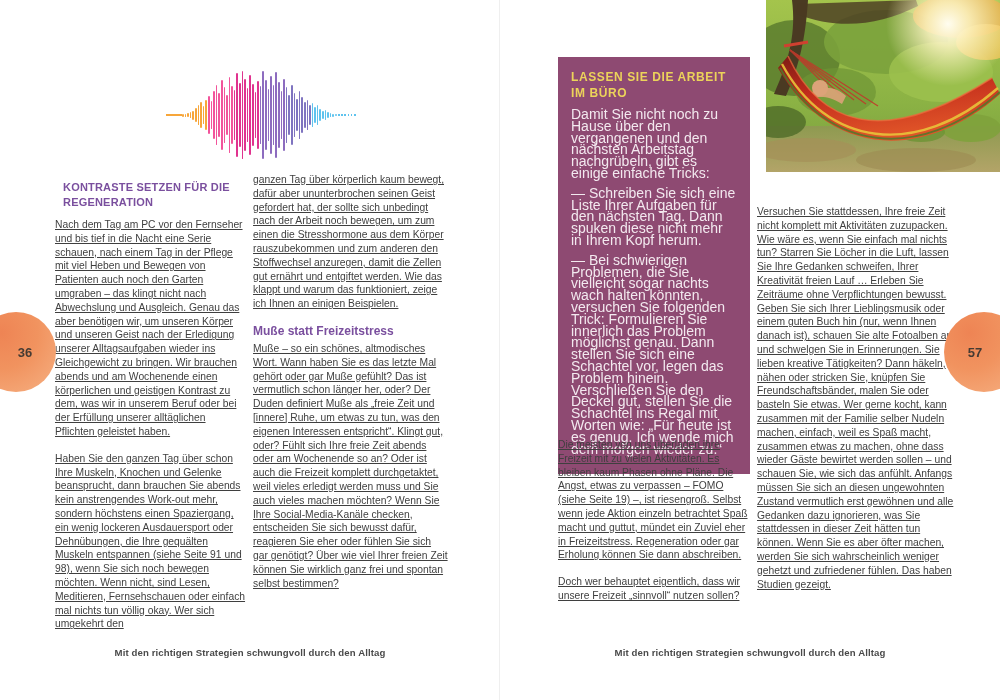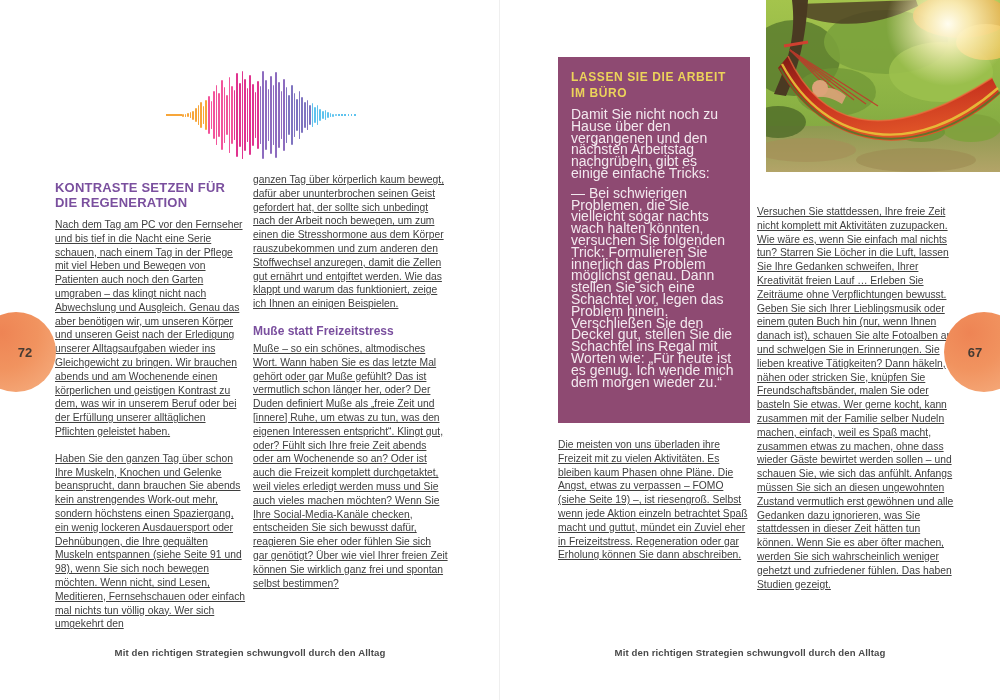--- a/index.html
+++ b/index.html
@@ -12,22 +12,22 @@
   }
   .abs{position:absolute;}
   .gutter{
     left:499px;top:0;width:1px;height:700px;background:#efefef;
   }
   
   .bodytext{font-size:10.3px;line-height:13.8px;color:#3f3f3f;text-align:left;}
   .bodytext p{margin:0 0 13px 0;text-decoration:underline;}
   .bodytext p:last-child{margin-bottom:0;}
   h2.section{
-    font-size:13px;line-height:15px;font-weight:bold;color:#7a4f9e;
-    margin:0 0 8px 0;letter-spacing:.2px;
+    font-size:11px;line-height:15px;font-weight:bold;color:#7a4f9e;
+    margin:0 0 8px 8px;letter-spacing:.2px;
   }
   h3.sub{
     font-size:12px;line-height:14px;font-weight:bold;color:#7a4f9e;
     margin:9px 0 4px 0;
   }
   .col-l1{left:55px;top:180px;width:192px;}
   .col-l2{left:253px;top:173px;width:195px;}
   .col-r1{left:558px;top:438px;width:194px;}
   .col-r2{left:757px;top:205px;width:202px;}
   
@@ -155,21 +155,21 @@
     <p>Haben Sie den ganzen Tag über schon Ihre Muskeln, Knochen und Gelenke beansprucht, dann brauchen Sie abends kein anstrengendes Work-out mehr, sondern höchstens einen Spaziergang, ein wenig lockeren Ausdauersport oder Dehnübungen, die Ihre gequälten Muskeln entspannen (siehe Seite 91 und 98), wenn Sie sich noch bewegen möchten. Wenn nicht, sind Lesen, Meditieren, Fernsehschauen oder einfach mal nichts tun völlig okay. Wer sich umgekehrt den</p>
   </div>
 
   <div class="abs bodytext col-l2">
     <p>ganzen Tag über körperlich kaum bewegt, dafür aber ununterbrochen seinen Geist gefordert hat, der sollte sich unbedingt nach der Arbeit noch bewegen, um zum einen die Stresshormone aus dem Körper rauszubekommen und zum anderen den Stoffwechsel anzuregen, damit die Zellen gut ernährt und entgiftet werden. Wie das klappt und warum das funktioniert, zeige ich Ihnen an einigen Beispielen.</p>
     <h3 class="sub">Muße statt Freizeitstress</h3>
     <p>Muße – so ein schönes, altmodisches Wort. Wann haben Sie es das letzte Mal gehört oder gar Muße gefühlt? Das ist vermutlich schon länger her, oder? Der Duden definiert Muße als „freie Zeit und [innere] Ruhe, um etwas zu tun, was den eigenen Interessen entspricht“. Klingt gut, oder? Fühlt sich Ihre freie Zeit abends oder am Wochenende so an? Oder ist auch die Freizeit komplett durchgetaktet, weil vieles erledigt werden muss und Sie auch vieles machen möchten? Wenn Sie Ihre Social-Media-Kanäle checken, entscheiden Sie sich bewusst dafür, reagieren Sie eher oder fühlen Sie sich gar genötigt? Über wie viel Ihrer freien Zeit können Sie wirklich ganz frei und spontan selbst bestimmen?</p>
   </div>
 
   <div class="abs pagenum left">
-    <span>72</span>
+    <span>36</span>
   </div>
 
   <div class="abs footer left">Mit den richtigen Strategien schwungvoll durch den Alltag</div>
 
   <div class="abs photo">
     <svg width="234" height="172" viewBox="0 0 234 172" preserveAspectRatio="none">
       <defs>
         <linearGradient id="g-bg" x1="0" y1="0" x2="0" y2="1">
           <stop offset="0" stop-color="#a4c44c"></stop>
           <stop offset="0.6" stop-color="#8bb244"></stop>
@@ -219,30 +219,32 @@
       <path d="M22,56 C52,120 112,152 226,78 L234,94 C150,168 58,150 12,68 Z" fill="url(#g-ham)"></path>
       <path d="M16,64 C60,146 150,160 232,88" fill="none" stroke="#e8c33a" stroke-width="2.4" opacity="0.9"></path>
       <path d="M14,68 C60,150 152,164 234,92" fill="none" stroke="#4e7a2c" stroke-width="2" opacity="0.85"></path>
       <path d="M22,56 C52,120 112,152 226,78" fill="none" stroke="#f06a3c" stroke-width="1.6" opacity="0.7"></path>
     </svg>
   </div>
 
   <div class="abs tipbox">
     <h2>LASSEN SIE DIE ARBEIT IM BÜRO</h2>
     <p>Damit Sie nicht noch zu Hause über den vergangenen und den nächsten Arbeitstag nachgrübeln, gibt es einige einfache Tricks:</p>
+    <p>— Schreiben Sie sich eine Liste Ihrer Aufgaben für den nächsten Tag. Dann spuken diese nicht mehr in Ihrem Kopf herum.</p>
     <p>— Bei schwierigen Problemen, die Sie vielleicht sogar nachts wach halten könnten, versuchen Sie folgenden Trick: Formulieren Sie innerlich das Problem möglichst genau. Dann stellen Sie sich eine Schachtel vor, legen das Problem hinein. Verschließen Sie den Deckel gut, stellen Sie die Schachtel ins Regal mit Worten wie: „Für heute ist es genug. Ich wende mich dem morgen wieder zu.“</p>
   </div>
 
   <div class="abs bodytext col-r1">
     <p>Die meisten von uns überladen ihre Freizeit mit zu vielen Aktivitäten. Es bleiben kaum Phasen ohne Pläne. Die Angst, etwas zu verpassen – FOMO (siehe Seite 19) –, ist riesengroß. Selbst wenn jede Aktion einzeln betrachtet Spaß macht und guttut, mündet ein Zuviel eher in Freizeitstress. Regeneration oder gar Erholung können Sie dann abschreiben.</p>
+    <p>Doch wer behauptet eigentlich, dass wir unsere Freizeit „sinnvoll“ nutzen sollen?</p>
   </div>
 
   <div class="abs bodytext col-r2">
     <p>Versuchen Sie stattdessen, Ihre freie Zeit nicht komplett mit Aktivitäten zuzupacken. Wie wäre es, wenn Sie einfach mal nichts tun? Starren Sie Löcher in die Luft, lassen Sie Ihre Gedanken schweifen, Ihrer Kreativität freien Lauf … Erleben Sie Zeiträume ohne Verpflichtungen bewusst. Geben Sie sich Ihrer Lieblingsmusik oder einem guten Buch hin (nur, wenn Ihnen danach ist), schauen Sie alte Fotoalben an und schwelgen Sie in Erinnerungen. Sie lieben kreative Tätigkeiten? Dann häkeln, nähen oder stricken Sie, knüpfen Sie Freundschaftsbänder, malen Sie oder basteln Sie etwas. Wer gerne kocht, kann zusammen mit der Familie selber Nudeln machen, einfach, weil es Spaß macht, zusammen etwas zu machen, ohne dass wieder Gäste bewirtet werden sollen – und schauen Sie, wie sich das anfühlt. Anfangs müssen Sie sich an diesen ungewohnten Zustand vermutlich erst gewöhnen und alle Gedanken dazu ignorieren, was Sie stattdessen in dieser Zeit hätten tun können. Wenn Sie es aber öfter machen, werden Sie sich wahrscheinlich weniger gehetzt und zufriedener fühlen. Das haben Studien gezeigt.</p>
   </div>
 
   <div class="abs pagenum right">
-    <span>67</span>
+    <span>57</span>
   </div>
 
   <div class="abs footer right">Mit den richtigen Strategien schwungvoll durch den Alltag</div>
 
 </div>
 
 </body></html>

